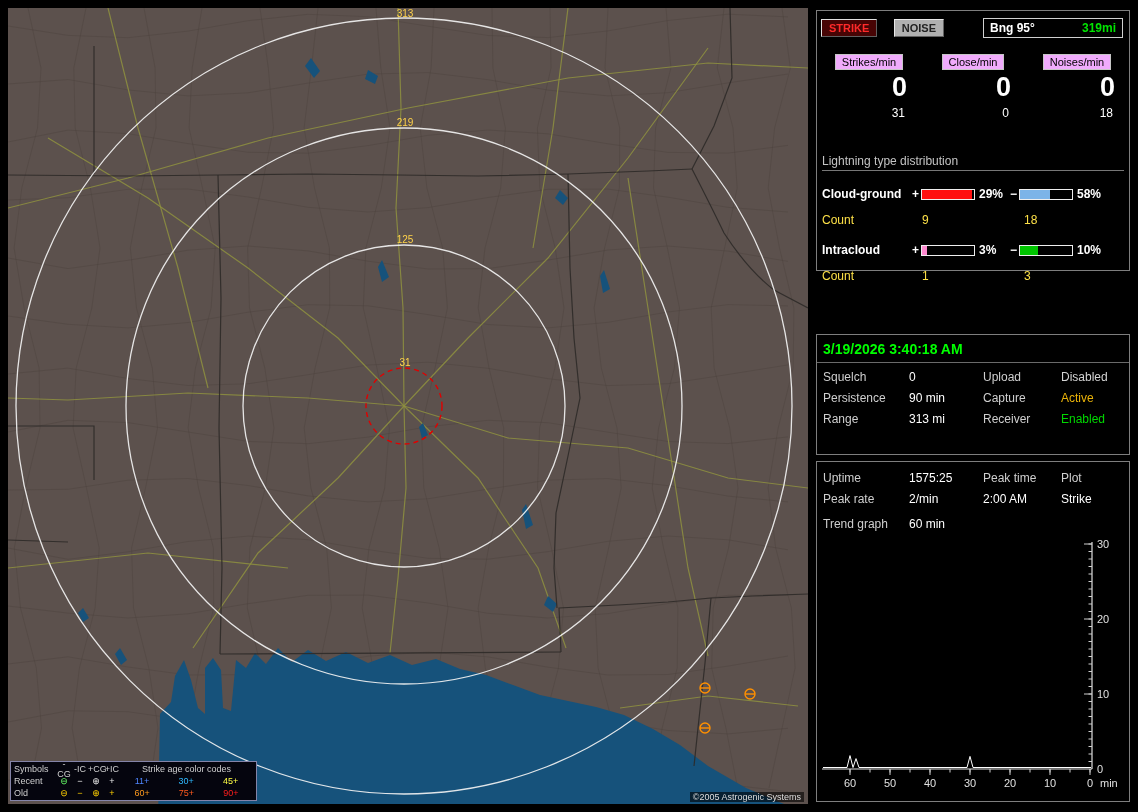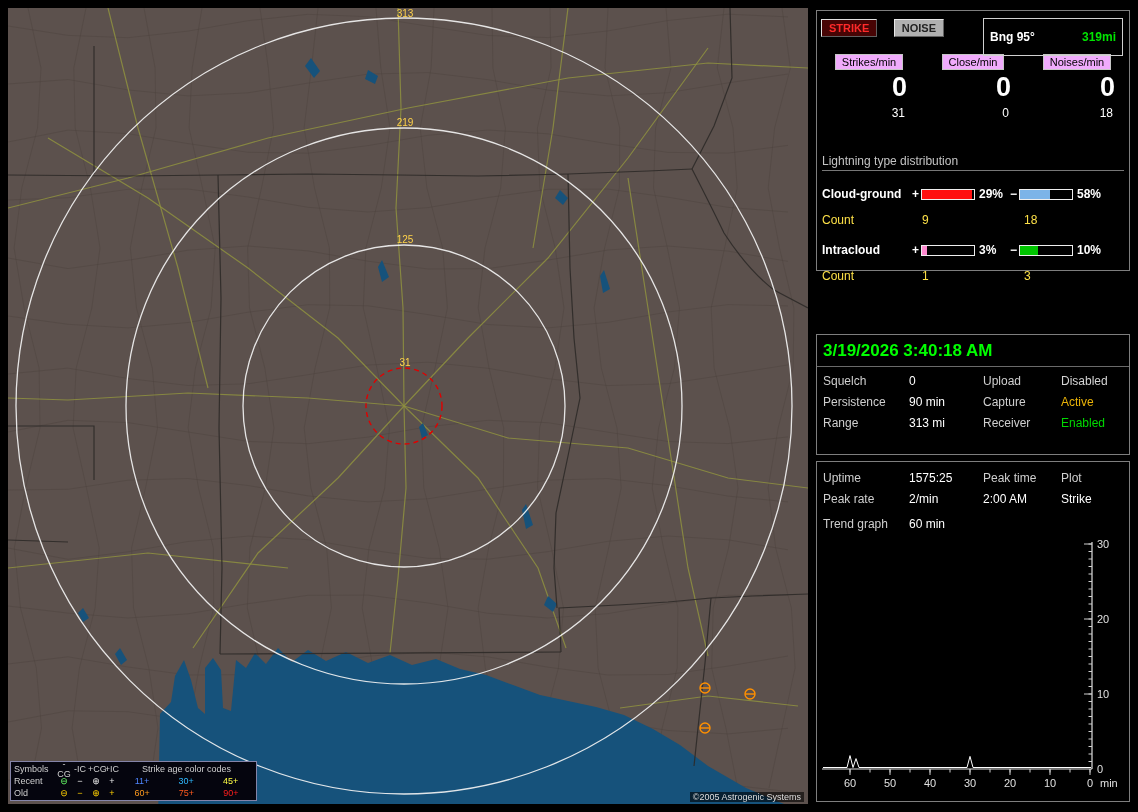--- a/index.html
+++ b/index.html
@@ -40,21 +40,21 @@
   .panel3{top:461px;height:341px}
 
   .btnrow{position:relative;height:20px;margin:7px 4px 0}
   .btn{display:inline-block;font-size:11px;font-weight:bold;padding:2px 7px;
        border:1px solid;cursor:default}
   .strike{background:#470404;color:#ff2a2a;
           border-color:#e0e0e0 #606060 #606060 #e0e0e0;margin-right:12px}
   .noise{background:#b0b0b0;color:#222;
          border-color:#e8e8e8 #616161 #616161 #e8e8e8}
   .bng{position:absolute;right:2px;top:0;width:140px;display:flex;
-       justify-content:space-between;border:1px solid #d0d0d0;padding:11px 6px;
+       justify-content:space-between;border:1px solid #d0d0d0;padding:2px 6px;
        font-size:12px;font-weight:bold;color:#fff}
   .bng-value{color:#00e400}
 
   .row3{display:flex}
   .row3>*{width:104px}
   .chips{margin-top:14px}
   .chipcell{text-align:center}
   .chip{display:inline-block;background:#f0abfc;color:#000;font-size:11px;
         padding:1px 6px;border:1px solid #c6c6c6}
   .bigvals{margin-top:2px}
@@ -71,21 +71,21 @@
   .dlabel{width:88px}
   .sign{width:11px;text-align:center}
   .bar{width:54px;height:11px;border:1px solid #eee;background:#000;display:inline-block}
   .bar i{display:block;height:100%}
   .pct{width:33px;padding-left:4px}
   .countrow{display:flex;margin-top:12px;padding:0 5px;color:#fde047;
             font-size:12px;font-weight:normal}
   .clabel{width:100px}
   .cv1{width:102px}
 
-  .timestamp{color:#00ff00;font-weight:bold;font-size:17px;
+  .timestamp{color:#00ff00;font-weight:bold;font-size:14px;
              padding:6px 6px 5px;border-bottom:1px solid #6a6a6a}
   .srow{display:grid;grid-template-columns:86px 74px 78px auto;
         padding:0 6px;margin-top:7px;font-size:12px}
   .sl{color:#cfcfcf}
   .sv{color:#fff}
   .trow1{margin-top:9px}
   .trow3{margin-top:11px}
 
   .trendsvg{position:absolute;left:1px;top:74px}
   .axis{stroke:#e0e0e0;stroke-width:1.2}

